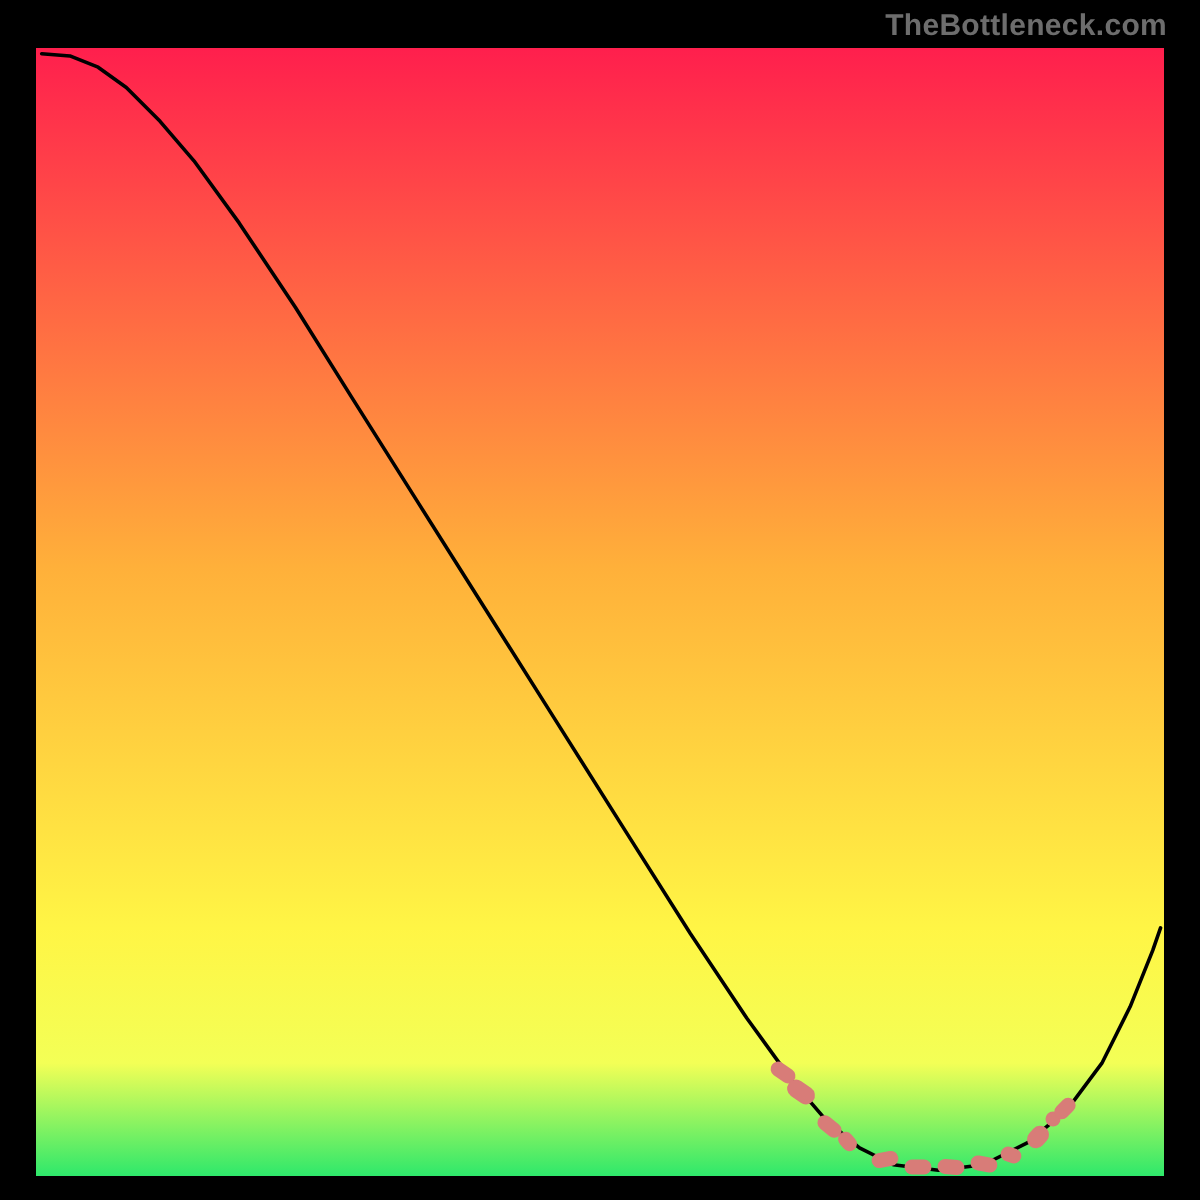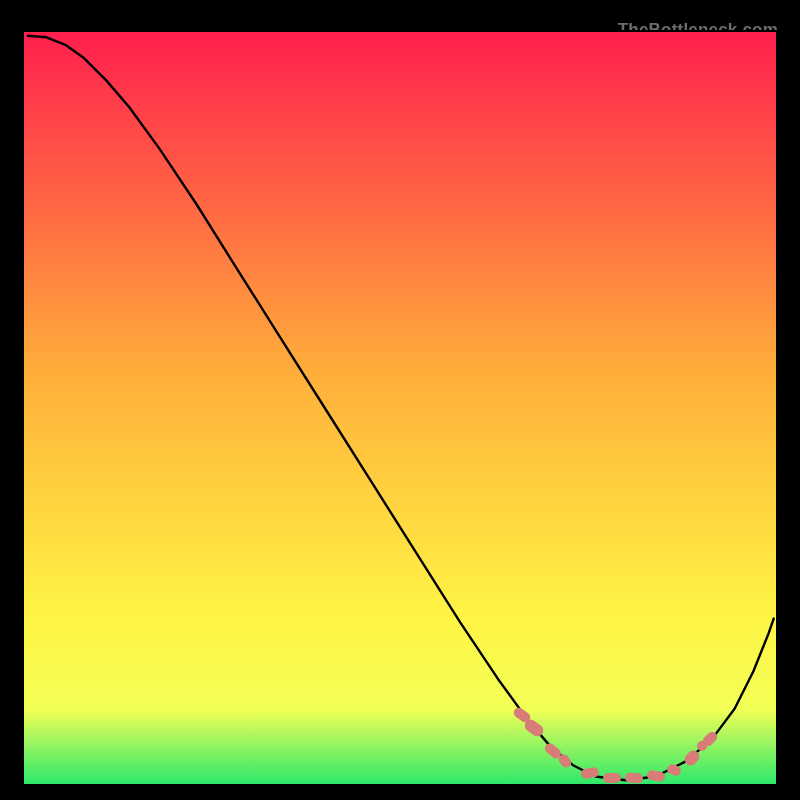--- a/index.html
+++ b/index.html
@@ -40,21 +40,21 @@
     border-radius: 999px;
     background: #d87c78;
     transform: translate(-50%, -50%);
   }
 </style>
 </head>
 <body>
 
 <div class="stage">
 
-  <div class="watermark" style="right:22px; top:20px; font-size:17px;margin-left:28px;">TheBottleneck.com</div>
+  <div class="watermark" style="right:22px; top:6px; font-size:20px;margin-left:28px;">TheBottleneck.com</div>
 
   <div class="frame" style="left: 22px; top: 30px; width: 756px; height: 756px; border: 2px solid rgb(0, 0, 0);"></div>
 
   <div class="gradient-fill" style="left: 24px; top: 32px; width: 752px; height: 752px; background: linear-gradient(rgb(255, 31, 77) 0%, rgb(255, 176, 58) 46%, rgb(255, 245, 69) 78%, rgb(243, 255, 86) 90%, rgb(46, 232, 107) 100%);"></div>
 
   <svg class="curve" width="800" height="800">
     <path fill="none" stroke="#000000" stroke-width="2.4" stroke-linejoin="round" stroke-linecap="round" d="M27.8 35.8 L46.6 37.3 L65.4 44.8 L84.2 58.3 L106.7 80.9 L129.3 107.2 L159.4 148.6 L197.0 205.0 L234.6 265.1 L279.7 336.6 L324.8 408.0 L369.9 479.4 L415.0 550.9 L460.2 622.3 L497.8 678.7 L527.8 720.1 L550.4 746.4 L573.0 765.2 L595.5 776.5 L625.6 780.2 L655.7 776.5 L685.8 761.4 L712.1 738.9 L734.6 708.8 L753.4 671.2 L768.5 633.6 L773.7 618.6 "></path>
   </svg>
 
   <div>

